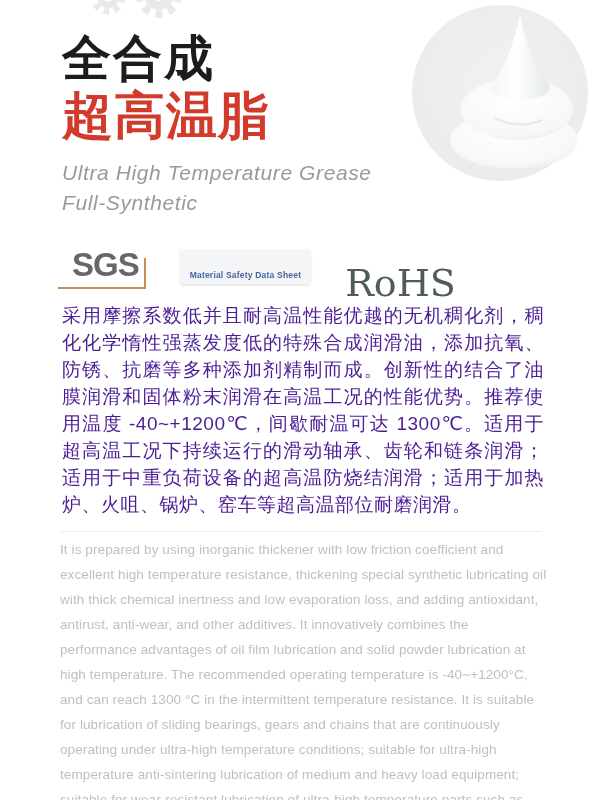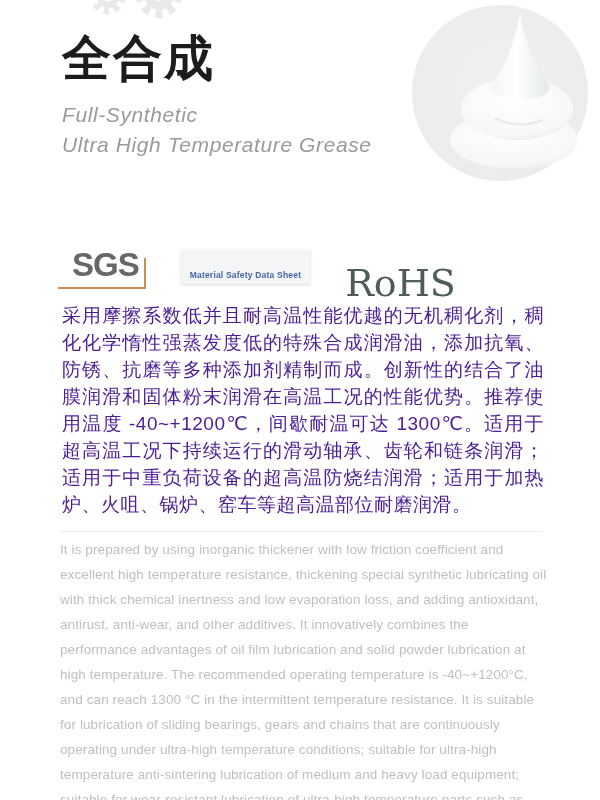--- a/index.html
+++ b/index.html
@@ -77,24 +77,25 @@
       <ellipse cx="114" cy="150" rx="64" ry="29" fill="url(#blob)"></ellipse>
       <ellipse cx="117" cy="119" rx="56" ry="31" fill="url(#blob)"></ellipse>
       <path d="M120 23 C116 50 105 75 92 96 C88 102 96 109 120 109 C145 109 153 101 148 94 C134 72 124 50 120 23 Z" fill="url(#cone)"></path>
       <path d="M95 128 q22 12 48 2" stroke="#e6e9eb" stroke-width="2" fill="none"></path>
     </svg>
   </div>
 
   <header class="header">
     <h1>
       <span class="title-line1">全合成</span>
+      <span class="title-line2">超高温脂</span>
     </h1>
     <p class="subtitle">
+      <span>Ultra High Temperature Grease</span>
       <span>Full-Synthetic</span>
-      <span>Ultra High Temperature Grease</span>
     </p>
   </header>
 
   <div class="certs">
     <div class="sgs">
       <span class="sgs-text">SGS</span>
     </div>
     <div class="msds">
       <span class="msds-caption">Material Safety Data Sheet</span>
     </div>

